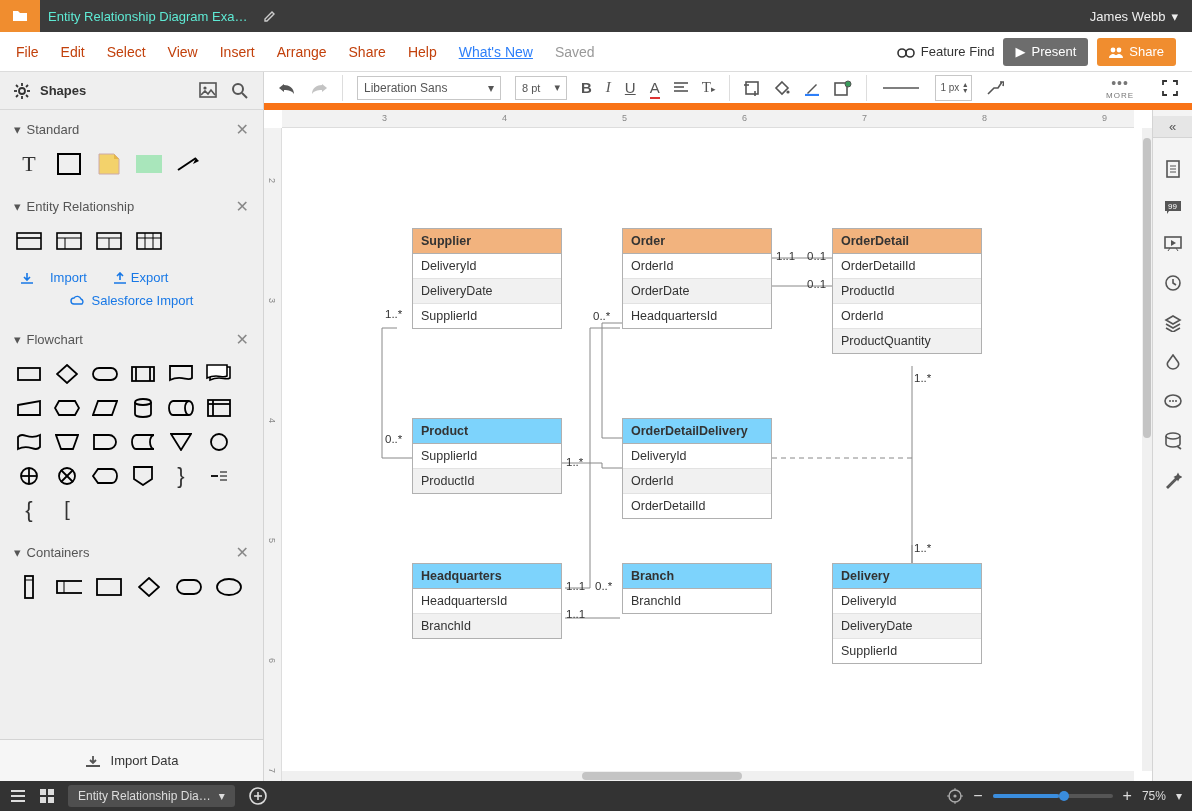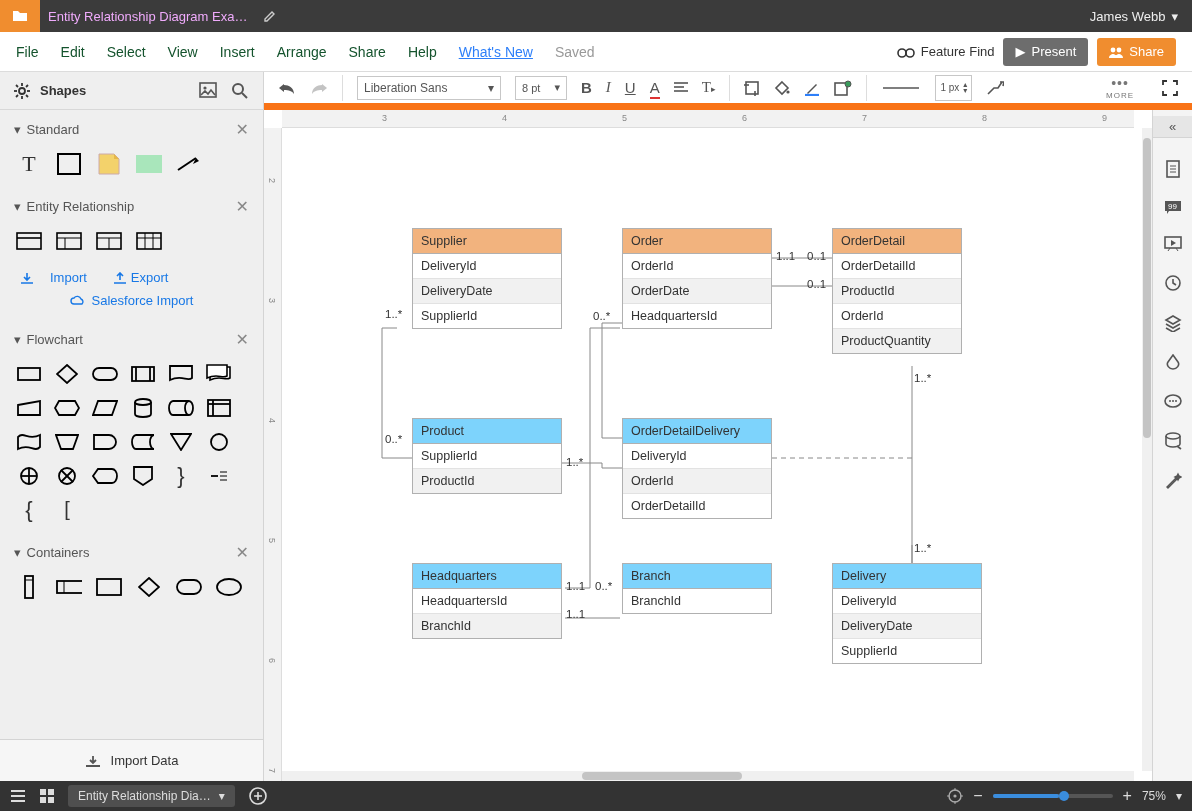--- a/index.html
+++ b/index.html
@@ -1,25 +1,25 @@
 <!DOCTYPE html>
 <html><head>
 <meta charset="utf-8">
 <style>
 *{box-sizing:border-box;margin:0;padding:0;font-family:Arial,Helvetica,sans-serif}
 body{width:1192px;height:811px;overflow:hidden;background:#fff;font-size:13px;color:#333}
 
 .titlebar{height:32px;background:#3b3b3b;display:flex;align-items:center;padding:0}
 .folder-tile{width:40px;height:32px;background:#f08d2f;display:flex;align-items:center;justify-content:center}
-.doc-title{color:#f0abfc;padding:0 8px;font-size:13px;max-width:220px;overflow:hidden;text-overflow:ellipsis;white-space:nowrap}
+.doc-title{color:#5eead4;padding:0 8px;font-size:13px;max-width:220px;overflow:hidden;text-overflow:ellipsis;white-space:nowrap}
 .titlebar .user{margin-left:auto;color:#eee;padding:0 14px;font-size:13px;display:flex;align-items:center;gap:6px}
 .pencil{margin-left:8px;cursor:pointer}
 
 .menubar{height:40px;border-bottom:1px solid #dcdcdc;display:flex;align-items:center;padding:0 16px;gap:22px}
-.menubar .item{color:#14532d;cursor:pointer;font-size:14px}
+.menubar .item{color:#c2410c;cursor:pointer;font-size:14px}
 .menubar .muted{color:#999}
 .menubar .blue{color:#2d7ff9;text-decoration:underline}
 .menubar .right{margin-left:auto;display:flex;align-items:center;gap:9px}
 .ff{display:flex;align-items:center;gap:6px;color:#333;font-size:13px}
 .btn{height:28px;border-radius:3px;display:flex;align-items:center;gap:6px;padding:0 12px;color:#fff;cursor:pointer;font-size:13px}
 .btn-present{background:#6d6d6d}
 .btn-share{background:#f08d2f}
 
 .shapes-header{height:38px;background:#efefef;border-bottom:1px solid #d8d8d8;display:flex;align-items:center;padding:0 14px;gap:10px;color:#333;font-weight:600}
 .shapes-header .icons{margin-left:auto;display:flex;gap:14px;color:#555}
@@ -34,21 +34,21 @@
 .er-actions2{text-align:center;color:#1878e6;padding:4px 0 10px;font-size:13px}
 .import-data{position:absolute;bottom:0;left:0;right:0;height:42px;border-top:1px solid #d4d4d4;background:#f6f6f6;display:flex;align-items:center;justify-content:center;gap:10px;color:#333;font-size:13px}
 
 .canvas-wrap{flex:1;position:relative;background:#fff}
 .ruler-h{position:absolute;top:0;left:18px;right:18px;height:18px;background:#f2f2f2;border-bottom:1px solid #ddd;font-size:9px;color:#888}
 .ruler-h .tick{position:absolute;top:3px}
 .ruler-v{position:absolute;top:18px;left:0;bottom:0;width:18px;background:#f2f2f2;border-right:1px solid #ddd;font-size:9px;color:#888}
 .ruler-v .tick{position:absolute;left:3px;writing-mode:vertical-rl}
 .canvas{position:absolute;top:18px;left:18px;right:18px;bottom:0;background:#fff;overflow:hidden}
 .entity{position:absolute;border:1px solid #b0b0b0;background:#fff;font-size:12.5px}
-.entity .hdr{padding:5px 8px;border-bottom:1px solid #b0b0b0;font-weight:400}
+.entity .hdr{padding:5px 8px;border-bottom:1px solid #b0b0b0;font-weight:700}
 .entity .fld{padding:5px 8px;border-bottom:1px solid #e2e2e2}
 .entity .fld:nth-child(odd){background:#f1f1f1}
 .entity .fld:last-child{border-bottom:none}
 .orange .hdr{background:#f2b37e}
 .peach .hdr{background:#7dd3fc}
 .card-lbl{position:absolute;font-size:11.5px;color:#333}
 
 .rightpanel{width:40px;background:#f4f4f4;border-left:1px solid #d4d4d4;display:flex;flex-direction:column;align-items:center;padding-top:6px;gap:22px;color:#555}
 .rp-toggle{width:40px;height:22px;background:#e6e6e6;display:flex;align-items:center;justify-content:center;border-bottom:1px solid #d4d4d4}
 
@@ -566,21 +566,21 @@
         <div class="hdr">Order</div>
         <div class="fld">OrderId</div>
         <div class="fld">OrderDate</div>
         <div class="fld">HeadquartersId</div>
       </div>
       <span class="card-lbl" style="left:311px;top:182px">0..*</span>
       <span class="card-lbl" style="left:494px;top:122px">1..1</span>
       <span class="card-lbl" style="left:525px;top:122px">0..1</span>
       <span class="card-lbl" style="left:525px;top:150px">0..1</span>
 
-      <div class="entity orange" style="left:550px;top:100px;width:130px">
+      <div class="entity orange" style="left:550px;top:100px;width:150px">
         <div class="hdr">OrderDetail</div>
         <div class="fld">OrderDetailId</div>
         <div class="fld">ProductId</div>
         <div class="fld">OrderId</div>
         <div class="fld">ProductQuantity</div>
       </div>
       <span class="card-lbl" style="left:632px;top:244px">1..*</span>
 
       <div class="entity peach" style="left:130px;top:290px;width:150px">
         <div class="hdr">Product</div>

